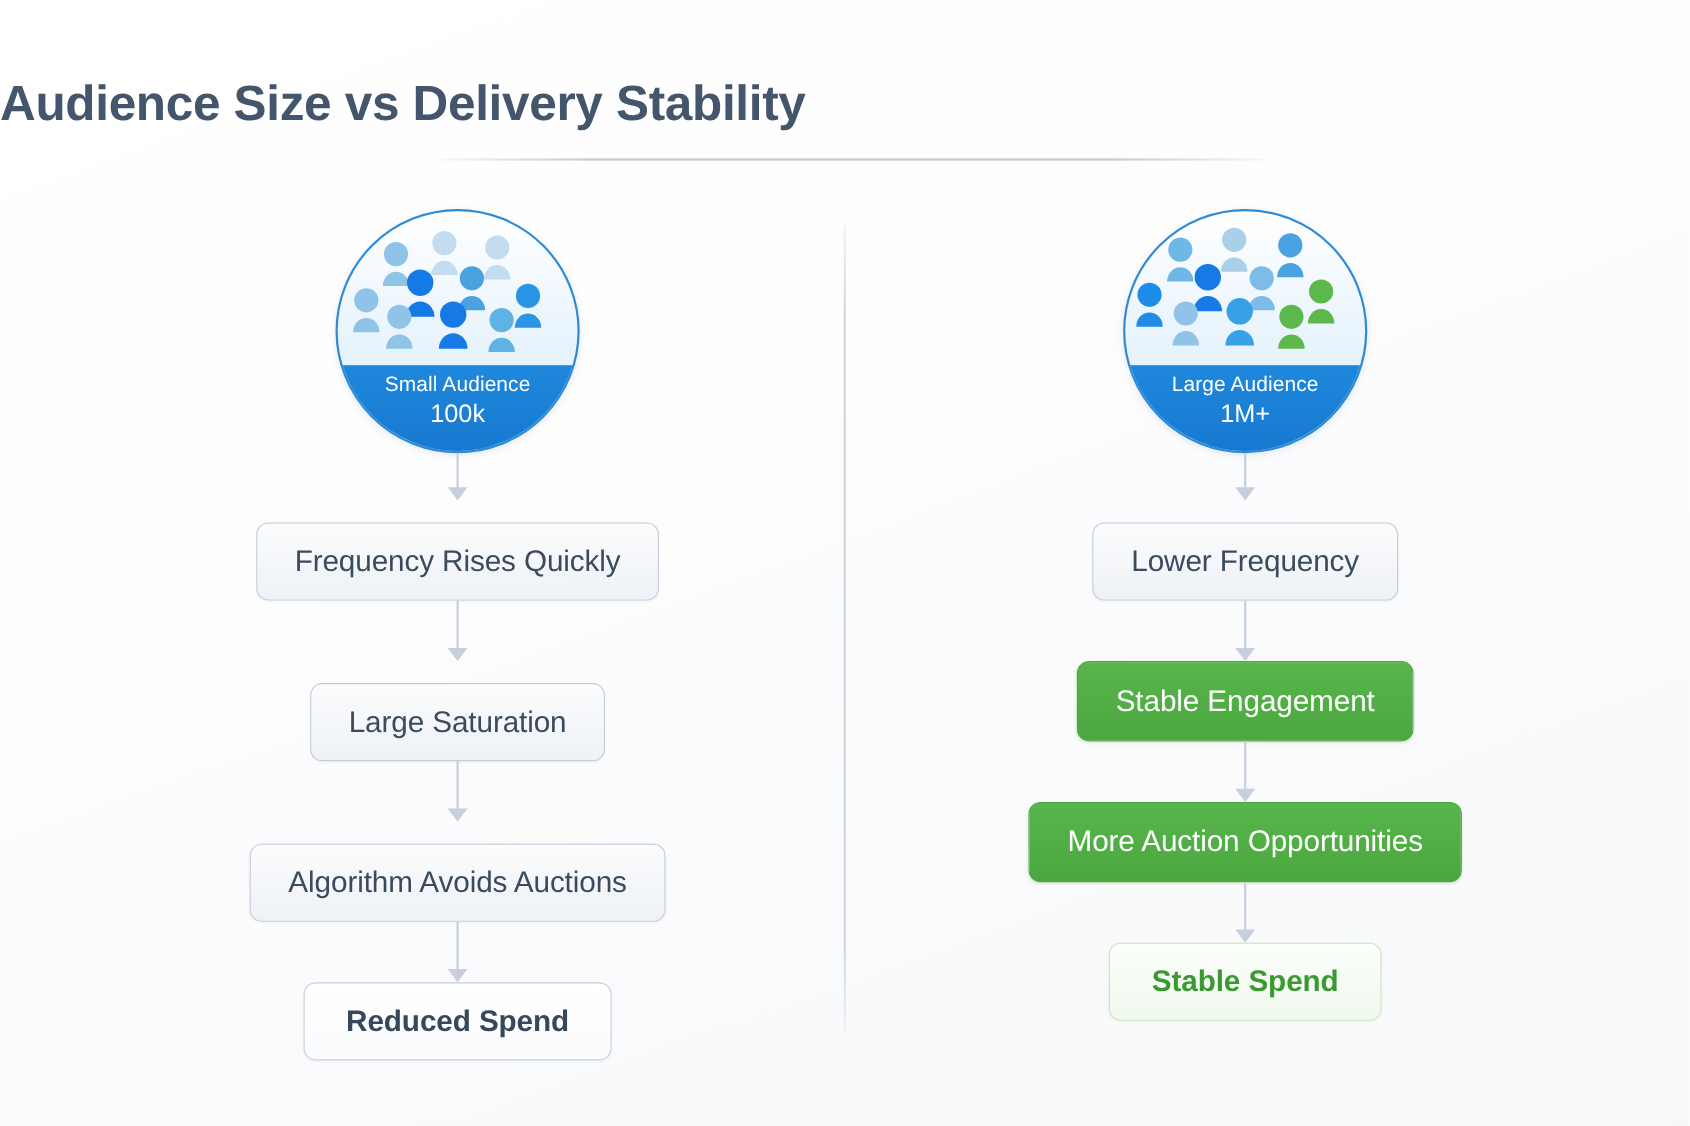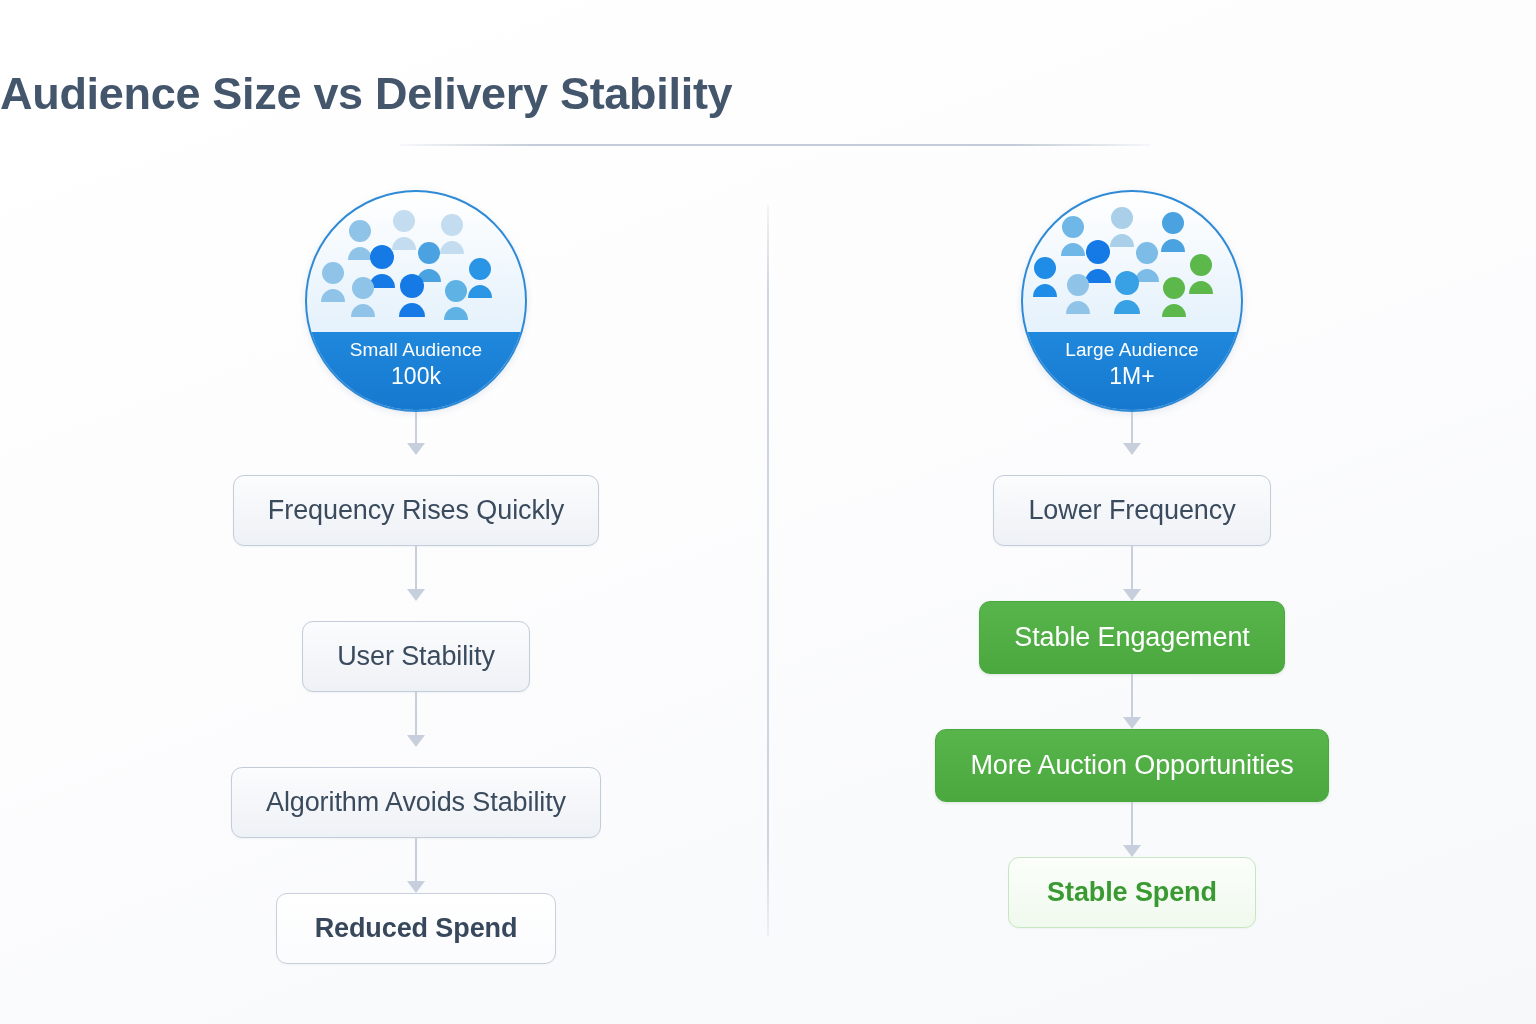--- a/index.html
+++ b/index.html
@@ -253,30 +253,30 @@
     <div class="row">
       <div class="box neutral">Frequency Rises Quickly</div>
     </div>
 
     <div class="arrow a-mid">
       <div class="shaft"></div>
       <div class="head"></div>
     </div>
 
     <div class="row">
-      <div class="box neutral">User Stability</div>
-    </div>
-
-    <div class="arrow a-mid">
-      <div class="shaft"></div>
-      <div class="head"></div>
-    </div>
-
-    <div class="row">
-      <div class="box neutral">Algorithm Avoids Stability</div>
+      <div class="box neutral">Large Saturation</div>
+    </div>
+
+    <div class="arrow a-mid">
+      <div class="shaft"></div>
+      <div class="head"></div>
+    </div>
+
+    <div class="row">
+      <div class="box neutral">Algorithm Avoids Auctions</div>
     </div>
 
     <div class="arrow a-mid">
       <div class="shaft"></div>
       <div class="head"></div>
     </div>
 
     <div class="row">
       <div class="box neutral-strong">Reduced Spend</div>
     </div>

